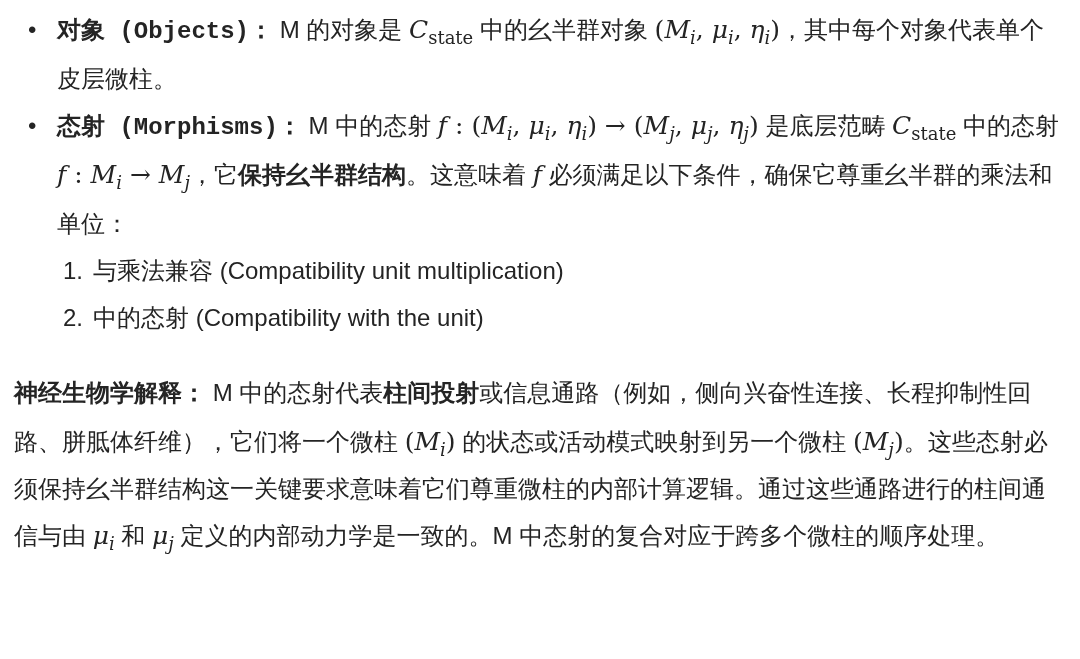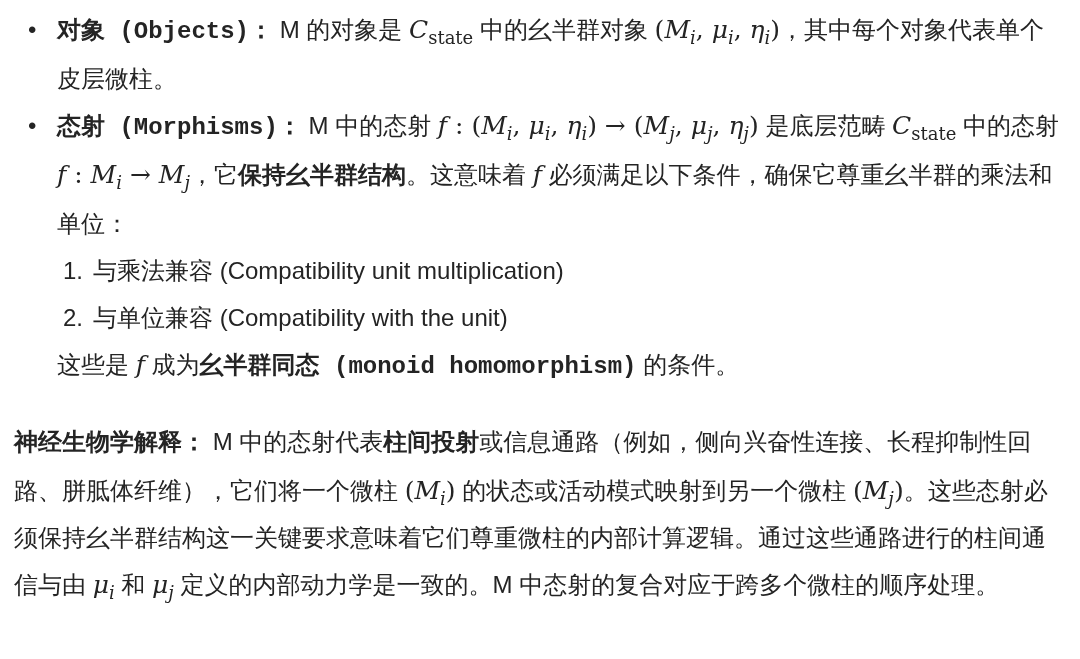--- a/index.html
+++ b/index.html
@@ -94,24 +94,23 @@
       <span class="bullet">•</span>
       <div class="content"><span class="b">态射 (Morphisms)：</span><span class="t"> M 中的态射 </span><span class="math"><span>f</span><span class="rm"> : </span><span class="rm">(</span><span>M</span><sub>i</sub><span class="rm">, </span><span>μ</span><sub>i</sub><span class="rm">, </span><span>η</span><sub>i</sub><span class="rm">)</span><span class="rm"> → </span><span class="rm">(</span><span>M</span><sub>j</sub><span class="rm">, </span><span>μ</span><sub>j</sub><span class="rm">, </span><span>η</span><sub>j</sub><span class="rm">)</span></span><span class="t"> 是底层范畴 </span><span class="math"><span>C</span><sub class="rm">state</sub></span><span class="t"> 中的态射 </span><span class="math"><span>f</span><span class="rm"> : </span><span>M</span><sub>i</sub><span class="rm"> → </span><span>M</span><sub>j</sub></span><span class="t">，它</span><span class="b">保持幺半群结构</span><span class="t">。这意味着 </span><span class="math"><span>f</span></span><span class="t"> 必须满足以下条件，确保它尊重幺半群的乘法和单位：</span></div>
 
       <ol class="nlist">
         <li class="nitem">
           <span class="num">1.</span>
           <span class="ncontent"><span class="t">与乘法兼容 (Compatibility unit multiplication)</span></span>
         </li>
         <li class="nitem">
           <span class="num">2.</span>
-          <span class="ncontent"><span class="t">与单位兼容 (Compatibility with the unit)</span></span>
+          <span class="ncontent"><span class="t">中的态射 (Compatibility with the unit)</span></span>
         </li>
       </ol>
 
-      <div class="content"><span class="t">这些是 </span><span class="math"><span>f</span></span><span class="t"> 成为</span><span class="b">幺半群同态 (monoid homomorphism)</span><span class="t"> 的条件。</span></div>
     </li>
 
   </ul>
 
   <p class="para"><span class="b">神经生物学解释：</span><span class="t"> M 中的态射代表</span><span class="b">柱间投射</span><span class="t">或信息通路（例如，侧向兴奋性连接、长程抑制性回路、胼胝体纤维），它们将一个微柱 </span><span class="math"><span class="rm">(</span><span>M</span><sub>i</sub><span class="rm">)</span></span><span class="t"> 的状态或活动模式映射到另一个微柱 </span><span class="math"><span class="rm">(</span><span>M</span><sub>j</sub><span class="rm">)</span></span><span class="t">。这些态射必须保持幺半群结构这一关键要求意味着它们尊重微柱的内部计算逻辑。通过这些通路进行的柱间通信与由 </span><span class="math"><span>μ</span><sub>i</sub></span><span class="t"> 和 </span><span class="math"><span>μ</span><sub>j</sub></span><span class="t"> 定义的内部动力学是一致的。M 中态射的复合对应于跨多个微柱的顺序处理。</span></p>
 
 </div>
 
 </body></html>

